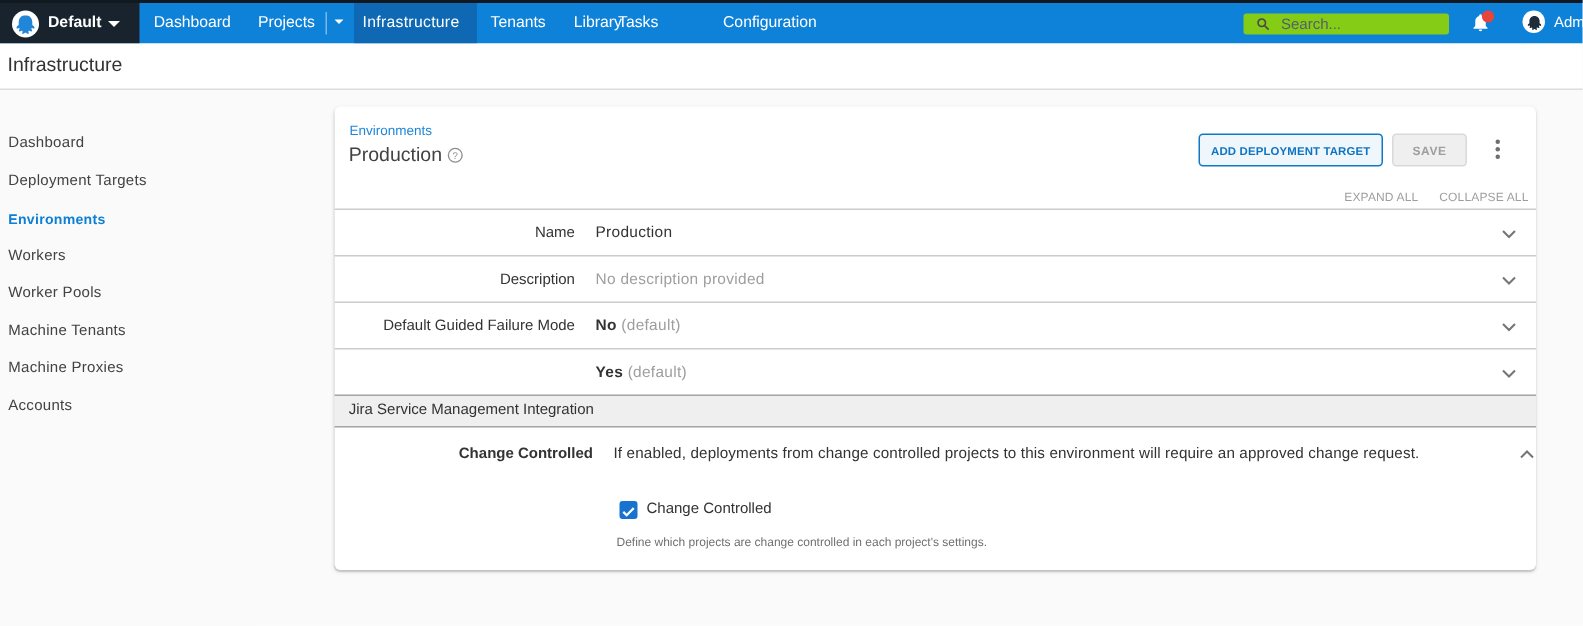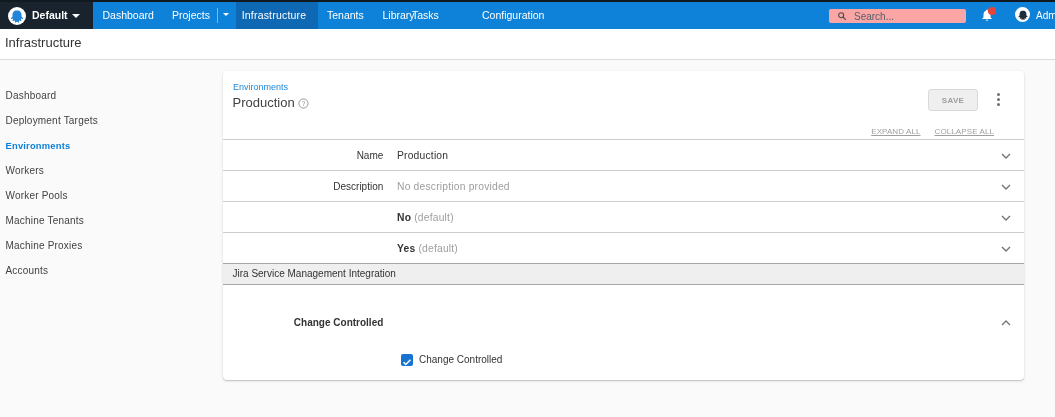--- a/index.html
+++ b/index.html
@@ -12,21 +12,21 @@
 #brand { position:absolute; left:0; top:0; width:93px; height:29px; background:#18232e; }
 #logo { position:absolute; left:8px; top:7px; width:18px; height:18px; border-radius:50%; background:#fff; }
 #logo svg { position:absolute; left:1px; top:1.2px; }
 #brandname { position:absolute; left:32px; top:0; height:29px; line-height:31px; color:#fff; font-size:10.5px; font-weight:bold; }
 .caretdn { width:0; height:0; border-left:4px solid transparent; border-right:4px solid transparent; border-top:4px solid #fff; }
 #brandcaret { position:absolute; left:72px; top:14px; }
 .navitem { position:absolute; top:2px; height:27px; line-height:27px; color:#fff; font-size:10.5px; white-space:nowrap; }
 #nav-active { position:absolute; left:236px; top:2px; width:82px; height:27px; background:#0e68b3; }
 #navsep { position:absolute; left:217px; top:8px; width:1px; height:15px; background:rgba(255,255,255,.45); }
 #navcaret { position:absolute; left:223px; top:13px; border-left:3.5px solid transparent; border-right:3.5px solid transparent; border-top:3.5px solid #fff; width:0; height:0; }
-#search { position:absolute; left:829px; top:8.5px; width:137px; height:14px; background:#fca5a5; border-radius:2px; }
+#search { position:absolute; left:829px; top:8.5px; width:137px; height:14px; background:#84cc16; border-radius:2px; }
 #search svg { position:absolute; left:8px; top:2.5px; }
 #searchtxt { position:absolute; left:25px; top:0; height:15px; line-height:16px; font-size:10px; color:#54606b; }
 #bell { position:absolute; left:980px; top:8px; }
 #belldot { position:absolute; left:988px; top:7px; width:7.5px; height:7.5px; border-radius:50%; background:#e8443a; }
 #avatar { position:absolute; left:1015px; top:7px; width:15px; height:15px; border-radius:50%; background:#fff; }
 #avatar svg { position:absolute; left:1.5px; top:1.5px; }
 #username { position:absolute; left:1036px; top:0; height:29px; line-height:31px; color:#fff; font-size:10px; }
 
 
 #titlebar { position:absolute; left:0; top:29px; width:1055px; height:31px; background:#fff; border-bottom:1px solid #dcdcdc; }
@@ -41,33 +41,33 @@
   border-radius:4px; box-shadow:0 1px 1px rgba(0,0,0,.14), 0 1px 3px rgba(0,0,0,.12); }
 #crumb { position:absolute; left:10px; top:11px; font-size:9px; color:#1e87da; }
 #ptitle { position:absolute; left:9.5px; top:23.5px; font-size:13px; color:#424242; }
 #help { position:absolute; left:74.5px; top:27px; }
 #addbtn { position:absolute; left:576px; top:18px; width:123px; height:22px; border:1.5px solid #0f79c6; border-radius:3px;
   background:#eff6fc; color:#0e74c2; font-size:7.6px; font-weight:bold; letter-spacing:.1px; text-align:center; line-height:22px; }
 #savebtn { position:absolute; left:705px; top:18px; width:50px; height:22px; border-radius:3px;
   background:#efefef; border:1px solid #d9d9d9; color:#9e9e9e; font-size:8px; font-weight:bold; letter-spacing:.35px; text-align:center; line-height:22px; }
 #dots { position:absolute; left:773px; top:22px; width:5px; height:16px; }
 #dots i { position:absolute; left:1px; width:3px; height:3px; border-radius:50%; background:#6f6f6f; }
-#expbar { position:absolute; right:30px; top:56px; font-size:8px; color:#9e9e9e; letter-spacing:.1px; white-space:nowrap;text-decoration:underline; }
+#expbar { position:absolute; right:5px; top:56px; font-size:8px; color:#9e9e9e; letter-spacing:.1px; white-space:nowrap; }
 #expbar span { margin-left:14px; }
 
 .row { position:absolute; left:0; width:801px; height:31px; border-top:1px solid #ccc; }
 .rlabel { position:absolute; right:640.7px; top:0; height:31px; line-height:31px; font-size:10px; font-weight:normal; color:#333; white-space:nowrap; }
 .rvalue { position:absolute; left:174px; top:0; height:31px; line-height:31px; font-size:10.3px; letter-spacing:.2px; color:#333; white-space:nowrap; }
 .grey { color:#9e9e9e; }
 .chev { position:absolute; left:778px; }
 
 #jirahead { position:absolute; left:0; top:192px; width:801px; height:22px; background:#efefef;
   border-top:1px solid #a6a6a6; border-bottom:1px solid #a6a6a6; line-height:20px; font-size:10px; color:#333; padding-left:9.5px; }
 
-#chsec { position:absolute; left:0; top:218px; width:801px; height:91px;margin-top:20px; }
+#chsec { position:absolute; left:12px; top:218px; width:801px; height:91px; }
 #chlabel { position:absolute; right:640.7px; top:8px; font-size:10px; font-weight:bold; color:#333; white-space:nowrap; }
 #chdesc { position:absolute; left:174px; top:8px; font-size:10.15px; letter-spacing:.1px; color:#333; white-space:nowrap; }
 #chbox { position:absolute; left:177.5px; top:44.5px; width:12px; height:12px; background:#1773cf; border-radius:2px; }
 #chboxlabel { position:absolute; left:196px; top:44.5px; font-size:10px; color:#333; }
 #chnote { position:absolute; left:176px; top:67.5px; font-size:8px; color:#707070; }
 </style>
 </head>
 <body>
 
 <div id="topbar">
@@ -122,20 +122,21 @@
 <div class="side" style="top:240px">Machine Proxies</div>
 <div class="side" style="top:265px">Accounts</div>
 
 <div id="card">
   <div id="crumb">Environments</div>
   <div id="ptitle">Production</div>
   <svg id="help" width="11" height="11" viewBox="0 0 24 24">
       <circle cx="12" cy="12" r="10" fill="none" stroke="#8f8f8f" stroke-width="2"></circle>
       <text x="12" y="17.5" font-size="14" fill="#8f8f8f" text-anchor="middle" font-family="Liberation Sans">?</text>
     </svg>
+  <div id="addbtn">ADD DEPLOYMENT TARGET</div>
   <div id="savebtn">SAVE</div>
   <div id="dots">
       <i style="top:0"></i>
       <i style="top:5px"></i>
       <i style="top:10px"></i>
     </div>
   <div id="expbar">EXPAND ALL<span>COLLAPSE ALL</span></div>
 
   <div class="row" style="top:68px">
     <div class="rlabel">Name</div>
@@ -145,37 +146,40 @@
       </svg>
   </div>
   <div class="row" style="top:99px">
     <div class="rlabel">Description</div>
     <div class="rvalue grey">No description provided</div>
     <svg class="chev" style="top:12.5px" width="10" height="6" viewBox="0 0 10 6">
         <polyline points="1,1 5,5 9,1" fill="none" stroke="#757575" stroke-width="1.4"></polyline>
       </svg>
   </div>
   <div class="row" style="top:130px">
+    <div class="rlabel">Default Guided Failure Mode</div>
     <div class="rvalue"><b>No</b> <span class="grey">(default)</span></div>
     <svg class="chev" style="top:12.5px" width="10" height="6" viewBox="0 0 10 6">
         <polyline points="1,1 5,5 9,1" fill="none" stroke="#757575" stroke-width="1.4"></polyline>
       </svg>
   </div>
   <div class="row" style="top:161px">
     <div class="rvalue"><b>Yes</b> <span class="grey">(default)</span></div>
     <svg class="chev" style="top:12.5px" width="10" height="6" viewBox="0 0 10 6">
         <polyline points="1,1 5,5 9,1" fill="none" stroke="#757575" stroke-width="1.4"></polyline>
       </svg>
   </div>
 
   <div id="jirahead">Jira Service Management Integration</div>
 
   <div id="chsec">
     <div id="chlabel">Change Controlled</div>
+    <div id="chdesc">If enabled, deployments from change controlled projects to this environment will require an approved change request.</div>
     <svg class="chev" style="top:11px" width="10" height="6" viewBox="0 0 10 6">
         <polyline points="1,5 5,1 9,5" fill="none" stroke="#757575" stroke-width="1.4"></polyline>
       </svg>
     <div id="chbox"><svg width="12" height="12" viewBox="0 0 24 24">
           <path fill="none" stroke="#fff" stroke-width="3" d="M5 12.5l4.5 4.5L19 7.5"></path>
         </svg></div>
     <div id="chboxlabel">Change Controlled</div>
+    <div id="chnote">Define which projects are change controlled in each project's settings.</div>
   </div>
 </div>
 
 </body></html>

